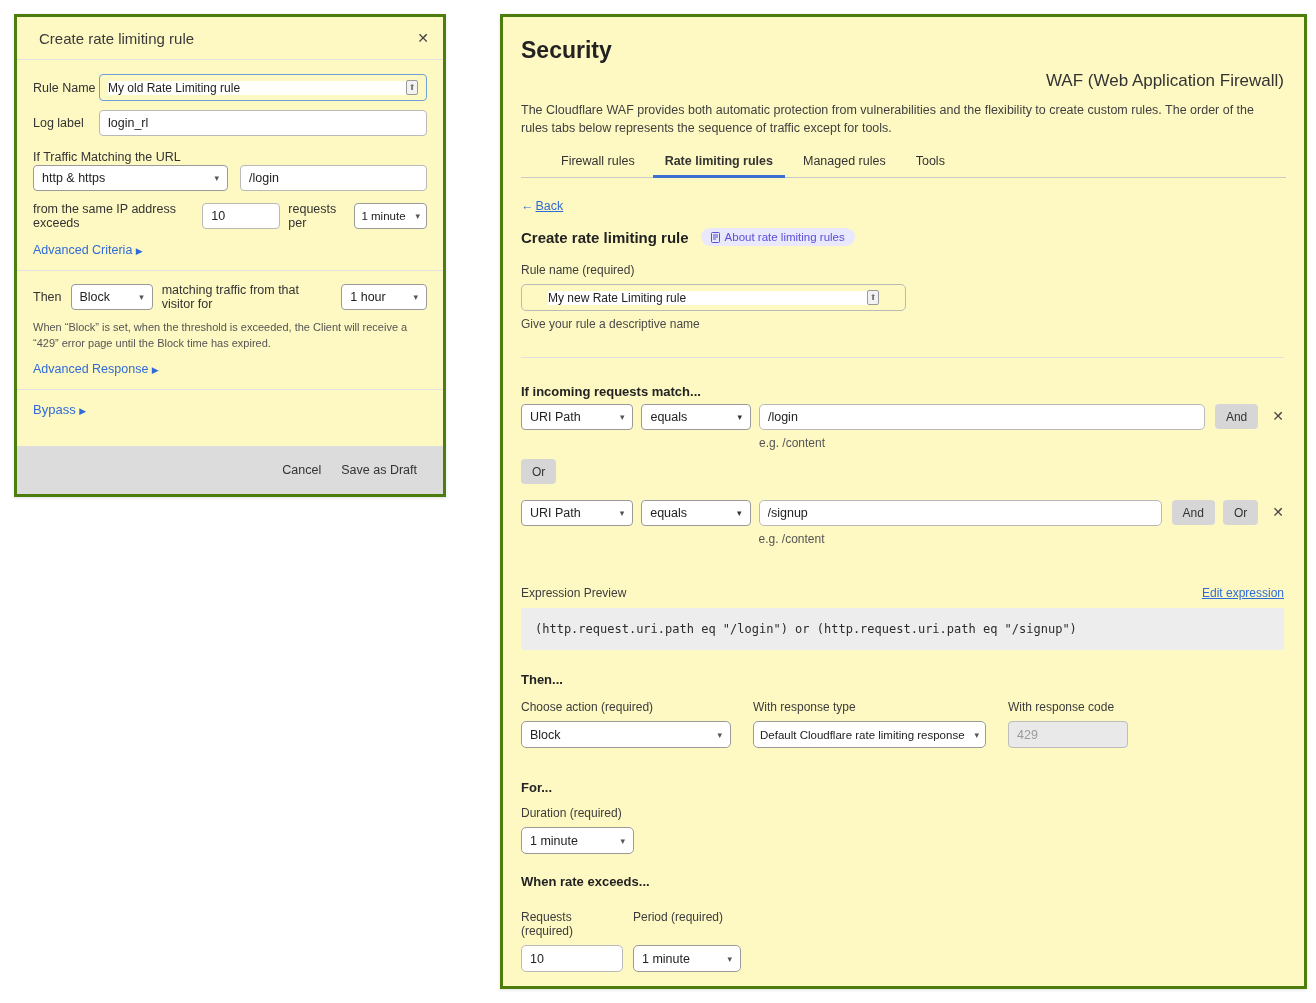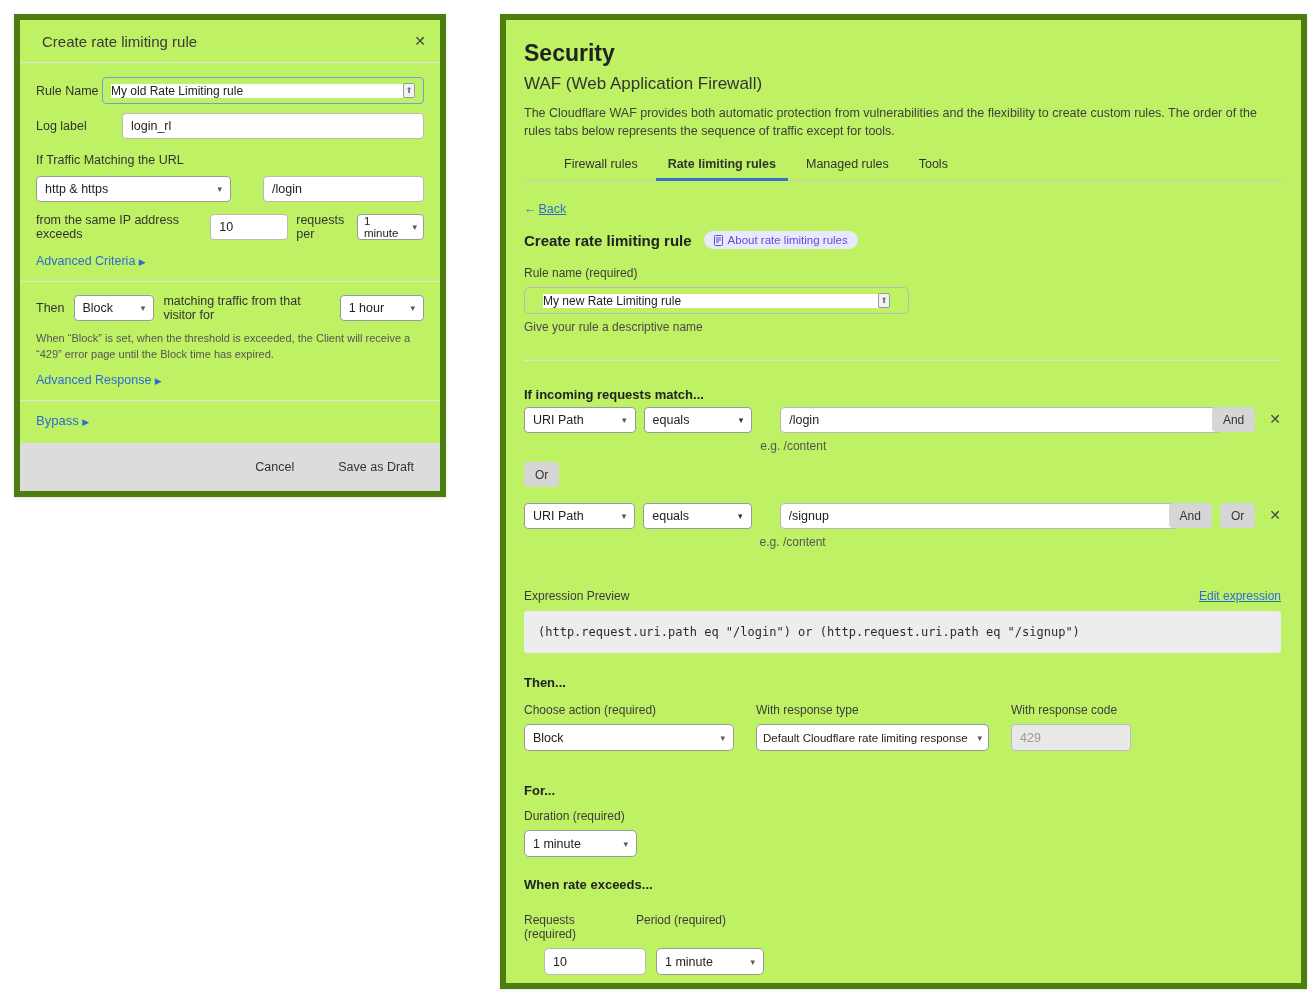--- a/index.html
+++ b/index.html
@@ -1,29 +1,29 @@
 <!DOCTYPE html>
 <html><head>
 <meta charset="utf-8">
 <style>
   * { margin:0; padding:0; box-sizing:border-box; }
   html,body { width:1316px; height:1003px; background:#ffffff;
     font-family:"Liberation Sans", sans-serif; color:#313131; }
 
   
-  .panel { position:absolute; background:#bef264; border:6px solid #4d7c0f;
+  .panel { position:absolute; background:#fef9c3; border:3px solid #4d7c0f;
     box-shadow:0 1px 3px rgba(0,0,0,.12); }
   .blue-link { color:#2f6bd8; font-size:12.5px; cursor:pointer; }
   .caret { color:#555; font-size:9px; margin-left:auto; padding-left:6px; }
   .sel { display:inline-flex; align-items:center; border:1px solid #9a9a9a;
     border-radius:4px; background:#fff; height:26px; padding:0 8px;
     font-size:12.5px; color:#222; }
   .inp { border:1px solid #b9b9b9; border-radius:4px; background:#fff;
     height:26px; padding:0 8px; font-size:12.5px; color:#222; width:100%;
-    font-family:"Liberation Sans", sans-serif;margin-left:20px; }
+    font-family:"Liberation Sans", sans-serif; }
   .gray-btn { display:inline-flex; align-items:center; justify-content:center;
     background:#d6d6d6; border:none; border-radius:4px; height:25px;
     padding:8px 11px; font-size:12px; color:#333; cursor:pointer;
     font-family:"Liberation Sans", sans-serif; }
   .x-btn { font-size:14px; color:#444; cursor:pointer; background:none; border:none; }
   .pm-icon { display:inline-block; width:12px; height:15px; border:1px solid #9a9a9a;
     border-radius:2px; font-size:8px; line-height:13px; text-align:center;
     color:#777; background:#f2f2f2; flex:0 0 auto; }
   label.small { display:block; font-size:12px; color:#3c3c3c; }
 
@@ -32,29 +32,29 @@
   #dialog .dlg-header { display:flex; align-items:center; height:43px;
     padding:0 14px 0 22px; border-bottom:1px solid #e2e2e2; }
   #dialog .dlg-title { font-size:15px; color:#3a3a3a; }
   #dialog .dlg-body { padding:14px 16px 0 16px; }
   .frow { display:flex; align-items:center; margin-bottom:9px; }
   .flabel { font-size:12.5px; color:#333; width:66px; flex:0 0 auto; }
   .dlg-divider { border:none; border-top:1px solid #e2e2e2; margin:13px -16px 12px -16px; }
   #dialog .note { font-size:11px; color:#555; line-height:1.45; margin:8px 0 10px 0; width:390px; }
   #dialog .dlg-footer { position:absolute; bottom:0; left:0; right:0; height:48px;
     background:#dcdcdc; display:flex; align-items:center; justify-content:flex-end;
-    gap:44px; padding:0 26px; }
+    gap:20px; padding:0 26px; }
   #dialog .footer-btn { background:none; border:none; font-size:12.5px; color:#333;
     cursor:pointer; font-family:"Liberation Sans", sans-serif; }
   .arrow-r { font-size:9px; }
 
   
   #main { left:500px; top:14px; width:807px; height:975px; padding:20px 20px 0 18px; }
   #main h1 { font-size:23px; font-weight:bold; color:#222; }
-  #main .subtitle { font-size:17px; font-weight:normal; color:#333; margin-top:7px; }
+  #main .subtitle { font-size:17px; font-weight:normal; color:#333; margin-top:7px;text-align:right; }
   #main .desc { font-size:12.5px; color:#3f3f3f; line-height:1.45; margin-top:10px; }
   .tabs { display:flex; gap:30px; margin:17px 0 0 40px; }
   .tab { font-size:12.5px; color:#333; padding-bottom:9px; cursor:pointer; position:relative; }
   .tab.active { font-weight:bold; }
   .tab.active::after { content:""; position:absolute; left:-12px; right:-12px; bottom:-1px;
     height:3px; background:#3b6fd1; }
   .tabs-rule { border:none; border-top:1px solid #c9c9c9; margin:0 -2px 0 0; }
   .back-link { display:inline-flex; align-items:center; gap:2px; margin-top:21px;
     font-size:12.5px; color:#2f6bd8; cursor:pointer; }
   .back-link .txt { text-decoration:underline; }
@@ -97,21 +97,21 @@
         <input style="border: none; outline: none; flex: 1 1 0%; font-size: 12px; font-family: &quot;Liberation Sans&quot;, sans-serif; color: rgb(34, 34, 34);" value="My old Rate Limiting rule">
         <span class="pm-icon">⬆</span>
       </span>
     </div>
 
     <div class="frow">
       <span class="flabel">Log label</span>
       <input class="inp" style="flex: 1 1 0%;" value="login_rl">
     </div>
 
-    <div style="font-size:12.5px;color:#333;margin:14px 0 9px 0;">If Traffic Matching the URL</div>
+    <div style="font-size:12.5px;color:#333;margin:14px 0 1px 0;">If Traffic Matching the URL</div>
 
     <div class="frow" style="gap:12px;">
       <span class="sel" style="width:195px;">
         <span>http &amp; https</span>
         <span class="caret">▾</span>
       </span>
       <input class="inp" style="flex: 1 1 0%;" value="/login">
     </div>
 
     <div class="frow" style="gap:8px;margin-top:11px;">
@@ -190,21 +190,21 @@
         <rect x="0.5" y="0.5" width="8" height="10" rx="1" fill="none" stroke="#5a4fd8"></rect>
         <line x1="2" y1="3" x2="7" y2="3" stroke="#5a4fd8"></line>
         <line x1="2" y1="5" x2="7" y2="5" stroke="#5a4fd8"></line>
         <line x1="2" y1="7" x2="5" y2="7" stroke="#5a4fd8"></line>
       </svg>
       <span>About rate limiting rules</span>
     </span>
   </div>
 
   <label class="small" style="margin-top:17px;">Rule name (required)</label>
-  <span style="display:flex;align-items:center;border:1px solid #b9b9b9;border-radius:5px;height:27px;padding:0 18px;width:385px;margin-top:7px;">
+  <span style="display:flex;align-items:center;border:1px solid #b9b9b9;border-radius:5px;height:27px;padding:0 26px;width:385px;margin-top:7px;">
     <input style="border: none; outline: none; flex: 1 1 0%; font-size: 12px; font-family: &quot;Liberation Sans&quot;, sans-serif; color: rgb(34, 34, 34);" value="My new Rate Limiting rule">
     <span class="pm-icon">⬆</span>
   </span>
   <div class="help">Give your rule a descriptive name</div>
 
   <hr class="wide-divider">
 
   <div class="sect" style="margin-top:26px;">If incoming requests match...</div>
 
 

